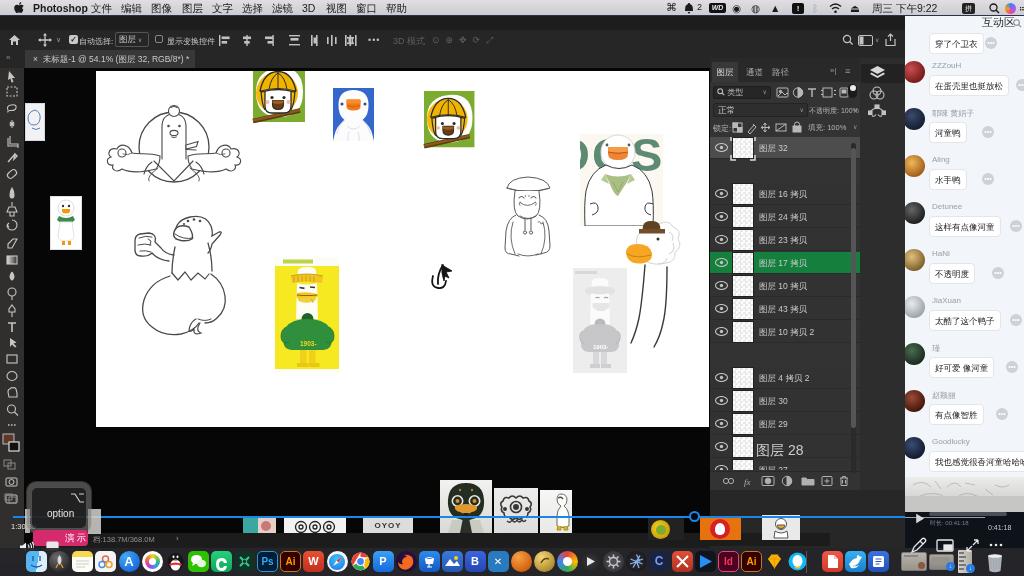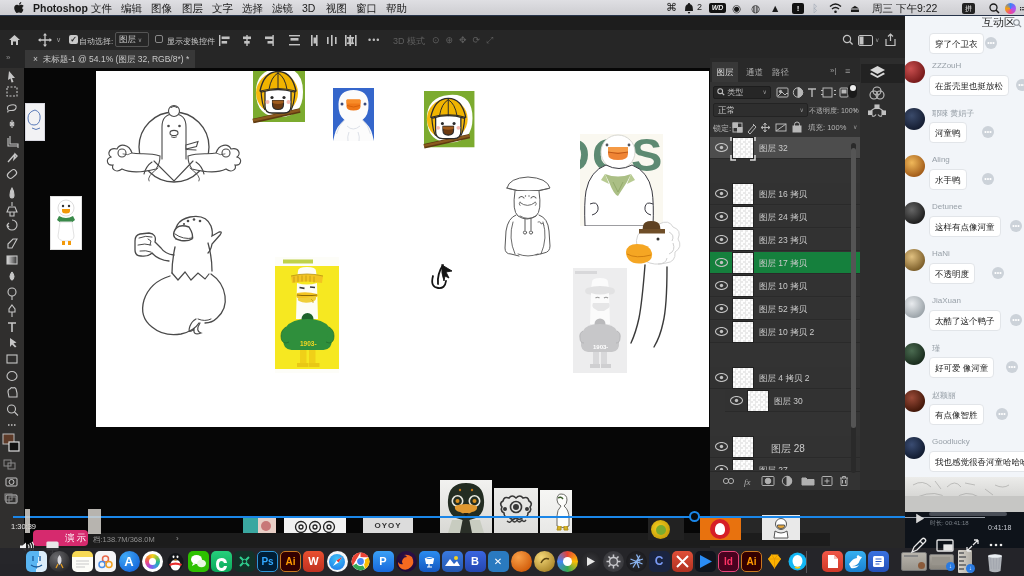--- a/index.html
+++ b/index.html
@@ -484,53 +484,61 @@
             </svg>
             <div class="abs" style="left:23px;top:1px;width:20px;height:20px;background:conic-gradient(#e9e9e9 25%,#fdfdfd 0 50%,#e9e9e9 0 75%,#fdfdfd 0) 0 0/5px 5px;outline:1px solid #222"></div>
             <div class="abs" style="left:49px;top:6px;color:#cbcbcb;font-size:8.5px;white-space:nowrap">图层 10 拷贝</div>
           </div>
 <div class="abs" style="left:0;top:161px;width:150px;height:22px;background:#323232;border-bottom:1px solid #2a2a2a">
             <svg class="abs" style="left:5px;top:6px" width="13" height="9" viewBox="0 0 13 9">
               <ellipse cx="6.5" cy="4.5" rx="6" ry="4" fill="none" stroke="#c0c0c0" stroke-width="1.1"></ellipse>
               <circle cx="6.5" cy="4.5" r="1.7" fill="#c0c0c0"></circle>
             </svg>
             <div class="abs" style="left:23px;top:1px;width:20px;height:20px;background:conic-gradient(#e9e9e9 25%,#fdfdfd 0 50%,#e9e9e9 0 75%,#fdfdfd 0) 0 0/5px 5px;outline:1px solid #222"></div>
-            <div class="abs" style="left:49px;top:6px;color:#cbcbcb;font-size:8.5px;white-space:nowrap">图层 52 拷贝</div>
+            <div class="abs" style="left:49px;top:6px;color:#cbcbcb;font-size:8.5px;white-space:nowrap">图层 43 拷贝</div>
           </div>
 <div class="abs" style="left:0;top:184px;width:150px;height:22px;background:#323232;border-bottom:1px solid #2a2a2a">
             <svg class="abs" style="left:5px;top:6px" width="13" height="9" viewBox="0 0 13 9">
               <ellipse cx="6.5" cy="4.5" rx="6" ry="4" fill="none" stroke="#c0c0c0" stroke-width="1.1"></ellipse>
               <circle cx="6.5" cy="4.5" r="1.7" fill="#c0c0c0"></circle>
             </svg>
             <div class="abs" style="left:23px;top:1px;width:20px;height:20px;background:conic-gradient(#e9e9e9 25%,#fdfdfd 0 50%,#e9e9e9 0 75%,#fdfdfd 0) 0 0/5px 5px;outline:1px solid #222"></div>
             <div class="abs" style="left:49px;top:6px;color:#cbcbcb;font-size:8.5px;white-space:nowrap">图层 10 拷贝 2</div>
           </div>
 <div class="abs" style="left:0;top:230px;width:150px;height:22px;background:#323232;border-bottom:1px solid #2a2a2a">
             <svg class="abs" style="left:5px;top:6px" width="13" height="9" viewBox="0 0 13 9">
               <ellipse cx="6.5" cy="4.5" rx="6" ry="4" fill="none" stroke="#c0c0c0" stroke-width="1.1"></ellipse>
               <circle cx="6.5" cy="4.5" r="1.7" fill="#c0c0c0"></circle>
             </svg>
             <div class="abs" style="left:23px;top:1px;width:20px;height:20px;background:conic-gradient(#e9e9e9 25%,#fdfdfd 0 50%,#e9e9e9 0 75%,#fdfdfd 0) 0 0/5px 5px;outline:1px solid #222"></div>
             <div class="abs" style="left:49px;top:6px;color:#cbcbcb;font-size:8.5px;white-space:nowrap">图层 4 拷贝 2</div>
           </div>
-<div class="abs" style="left:15px;top:253px;width:150px;height:22px;background:#323232;border-bottom:1px solid #2a2a2a">
+<div class="abs" style="left:0;top:253px;width:150px;height:22px;background:#323232;border-bottom:1px solid #2a2a2a">
             <svg class="abs" style="left:5px;top:6px" width="13" height="9" viewBox="0 0 13 9">
               <ellipse cx="6.5" cy="4.5" rx="6" ry="4" fill="none" stroke="#c0c0c0" stroke-width="1.1"></ellipse>
               <circle cx="6.5" cy="4.5" r="1.7" fill="#c0c0c0"></circle>
             </svg>
             <div class="abs" style="left:23px;top:1px;width:20px;height:20px;background:conic-gradient(#e9e9e9 25%,#fdfdfd 0 50%,#e9e9e9 0 75%,#fdfdfd 0) 0 0/5px 5px;outline:1px solid #222"></div>
             <div class="abs" style="left:49px;top:6px;color:#cbcbcb;font-size:8.5px;white-space:nowrap">图层 30</div>
           </div>
+<div class="abs" style="left:0;top:276px;width:150px;height:22px;background:#323232;border-bottom:1px solid #2a2a2a">
+            <svg class="abs" style="left:5px;top:6px" width="13" height="9" viewBox="0 0 13 9">
+              <ellipse cx="6.5" cy="4.5" rx="6" ry="4" fill="none" stroke="#c0c0c0" stroke-width="1.1"></ellipse>
+              <circle cx="6.5" cy="4.5" r="1.7" fill="#c0c0c0"></circle>
+            </svg>
+            <div class="abs" style="left:23px;top:1px;width:20px;height:20px;background:conic-gradient(#e9e9e9 25%,#fdfdfd 0 50%,#e9e9e9 0 75%,#fdfdfd 0) 0 0/5px 5px;outline:1px solid #222"></div>
+            <div class="abs" style="left:49px;top:6px;color:#cbcbcb;font-size:8.5px;white-space:nowrap">图层 29</div>
+          </div>
 <div class="abs" style="left:0;top:299px;width:150px;height:22px;background:#323232;border-bottom:1px solid #2a2a2a">
             <svg class="abs" style="left:5px;top:6px" width="13" height="9" viewBox="0 0 13 9">
               <ellipse cx="6.5" cy="4.5" rx="6" ry="4" fill="none" stroke="#c0c0c0" stroke-width="1.1"></ellipse>
               <circle cx="6.5" cy="4.5" r="1.7" fill="#c0c0c0"></circle>
             </svg>
             <div class="abs" style="left:23px;top:1px;width:20px;height:20px;background:conic-gradient(#e9e9e9 25%,#fdfdfd 0 50%,#e9e9e9 0 75%,#fdfdfd 0) 0 0/5px 5px;outline:1px solid #222"></div>
-            <div class="abs" style="left:61px;top:6px;color:#cbcbcb;font-size:10px;white-space:nowrap">图层 28</div>
+            <div class="abs" style="left:46px;top:6px;color:#cbcbcb;font-size:14px;white-space:nowrap">图层 28</div>
           </div>
 <div class="abs" style="left:0;top:322px;width:150px;height:22px;background:#323232;border-bottom:1px solid #2a2a2a">
             <svg class="abs" style="left:5px;top:6px" width="13" height="9" viewBox="0 0 13 9">
               <ellipse cx="6.5" cy="4.5" rx="6" ry="4" fill="none" stroke="#c0c0c0" stroke-width="1.1"></ellipse>
               <circle cx="6.5" cy="4.5" r="1.7" fill="#c0c0c0"></circle>
             </svg>
             <div class="abs" style="left:23px;top:1px;width:20px;height:20px;background:conic-gradient(#e9e9e9 25%,#fdfdfd 0 50%,#e9e9e9 0 75%,#fdfdfd 0) 0 0/5px 5px;outline:1px solid #222"></div>
             <div class="abs" style="left:49px;top:6px;color:#cbcbcb;font-size:8.5px;white-space:nowrap">图层 27</div>
           </div>
 </div>
@@ -701,20 +709,27 @@
         </g>
       </svg></div>
 
   <div class="abs" style="left:13px;top:516px;width:892px;height:2px;background:#1a86e8"></div>
   <div class="abs" style="left:905px;top:516.5px;width:80px;height:1px;background:#9aa0a8"></div>
   <div class="abs" style="left:689px;top:511px;width:11px;height:11px;border-radius:50%;border:2.5px solid #1a86e8;background:#06090c"></div>
   <div class="abs" style="left:11px;top:522px;color:#e8e8e8;font-size:7.5px">1:30:39</div>
 
   <div class="abs" style="left:25px;top:509px;width:5px;height:24px;background:rgba(215,212,206,.85)"></div>
   <div class="abs" style="left:88px;top:509px;width:13px;height:25px;background:rgba(215,212,206,.85)"></div>
+  <div class="abs" style="left:27px;top:482px;width:64px;height:51px;border-radius:9px;background:rgba(125,122,118,.6);box-shadow:0 0 0 1px rgba(150,148,144,.3)">
+    <div class="abs" style="left:4px;top:5px;width:56px;height:42px;border-radius:6px;background:rgba(24,24,24,.82);border:1px solid rgba(90,90,90,.8)"></div>
+    <svg class="abs" style="left:44px;top:11px" width="13" height="10" viewBox="0 0 13 10">
+        <path d="M0 1 h4 l5 8 h4 M8 1 h5" stroke="#d0d0d0" stroke-width="1.2" fill="none"></path>
+      </svg>
+    <div class="abs" style="left:20px;top:26px;color:#e4e4e4;font-size:10px">option</div>
+  </div>
   <div class="abs" style="left:33px;top:530px;width:55px;height:16px;border-radius:4px;background:#d62a6e;color:#fff;font-size:9.5px;text-align:right;line-height:16px;letter-spacing:2px">演示</div>
   <svg class="abs" style="left:20px;top:541px" width="14" height="12" viewBox="0 0 14 12">
       <path d="M0 4.5 h2.5 L6 1.5 v9 L2.5 7.5 H0z" fill="#f0f0f0"></path>
       <path d="M8 3.5 q2 2.5 0 5 M10 2 q3 4 0 8 M12 .8 q4 5.2 0 10.4" stroke="#f0f0f0" stroke-width="1.1" fill="none"></path>
     </svg>
   <svg class="abs" style="left:46px;top:541px" width="13" height="14" viewBox="0 0 13 14">
       <g stroke="#e8e8e8" fill="none" stroke-width="1.2">
         <rect x="1" y="1" width="11" height="8" rx="1" fill="#e8e8e8"></rect>
         <path d="M4 12 h5 M6.5 9 v3"></path>
       </g>

